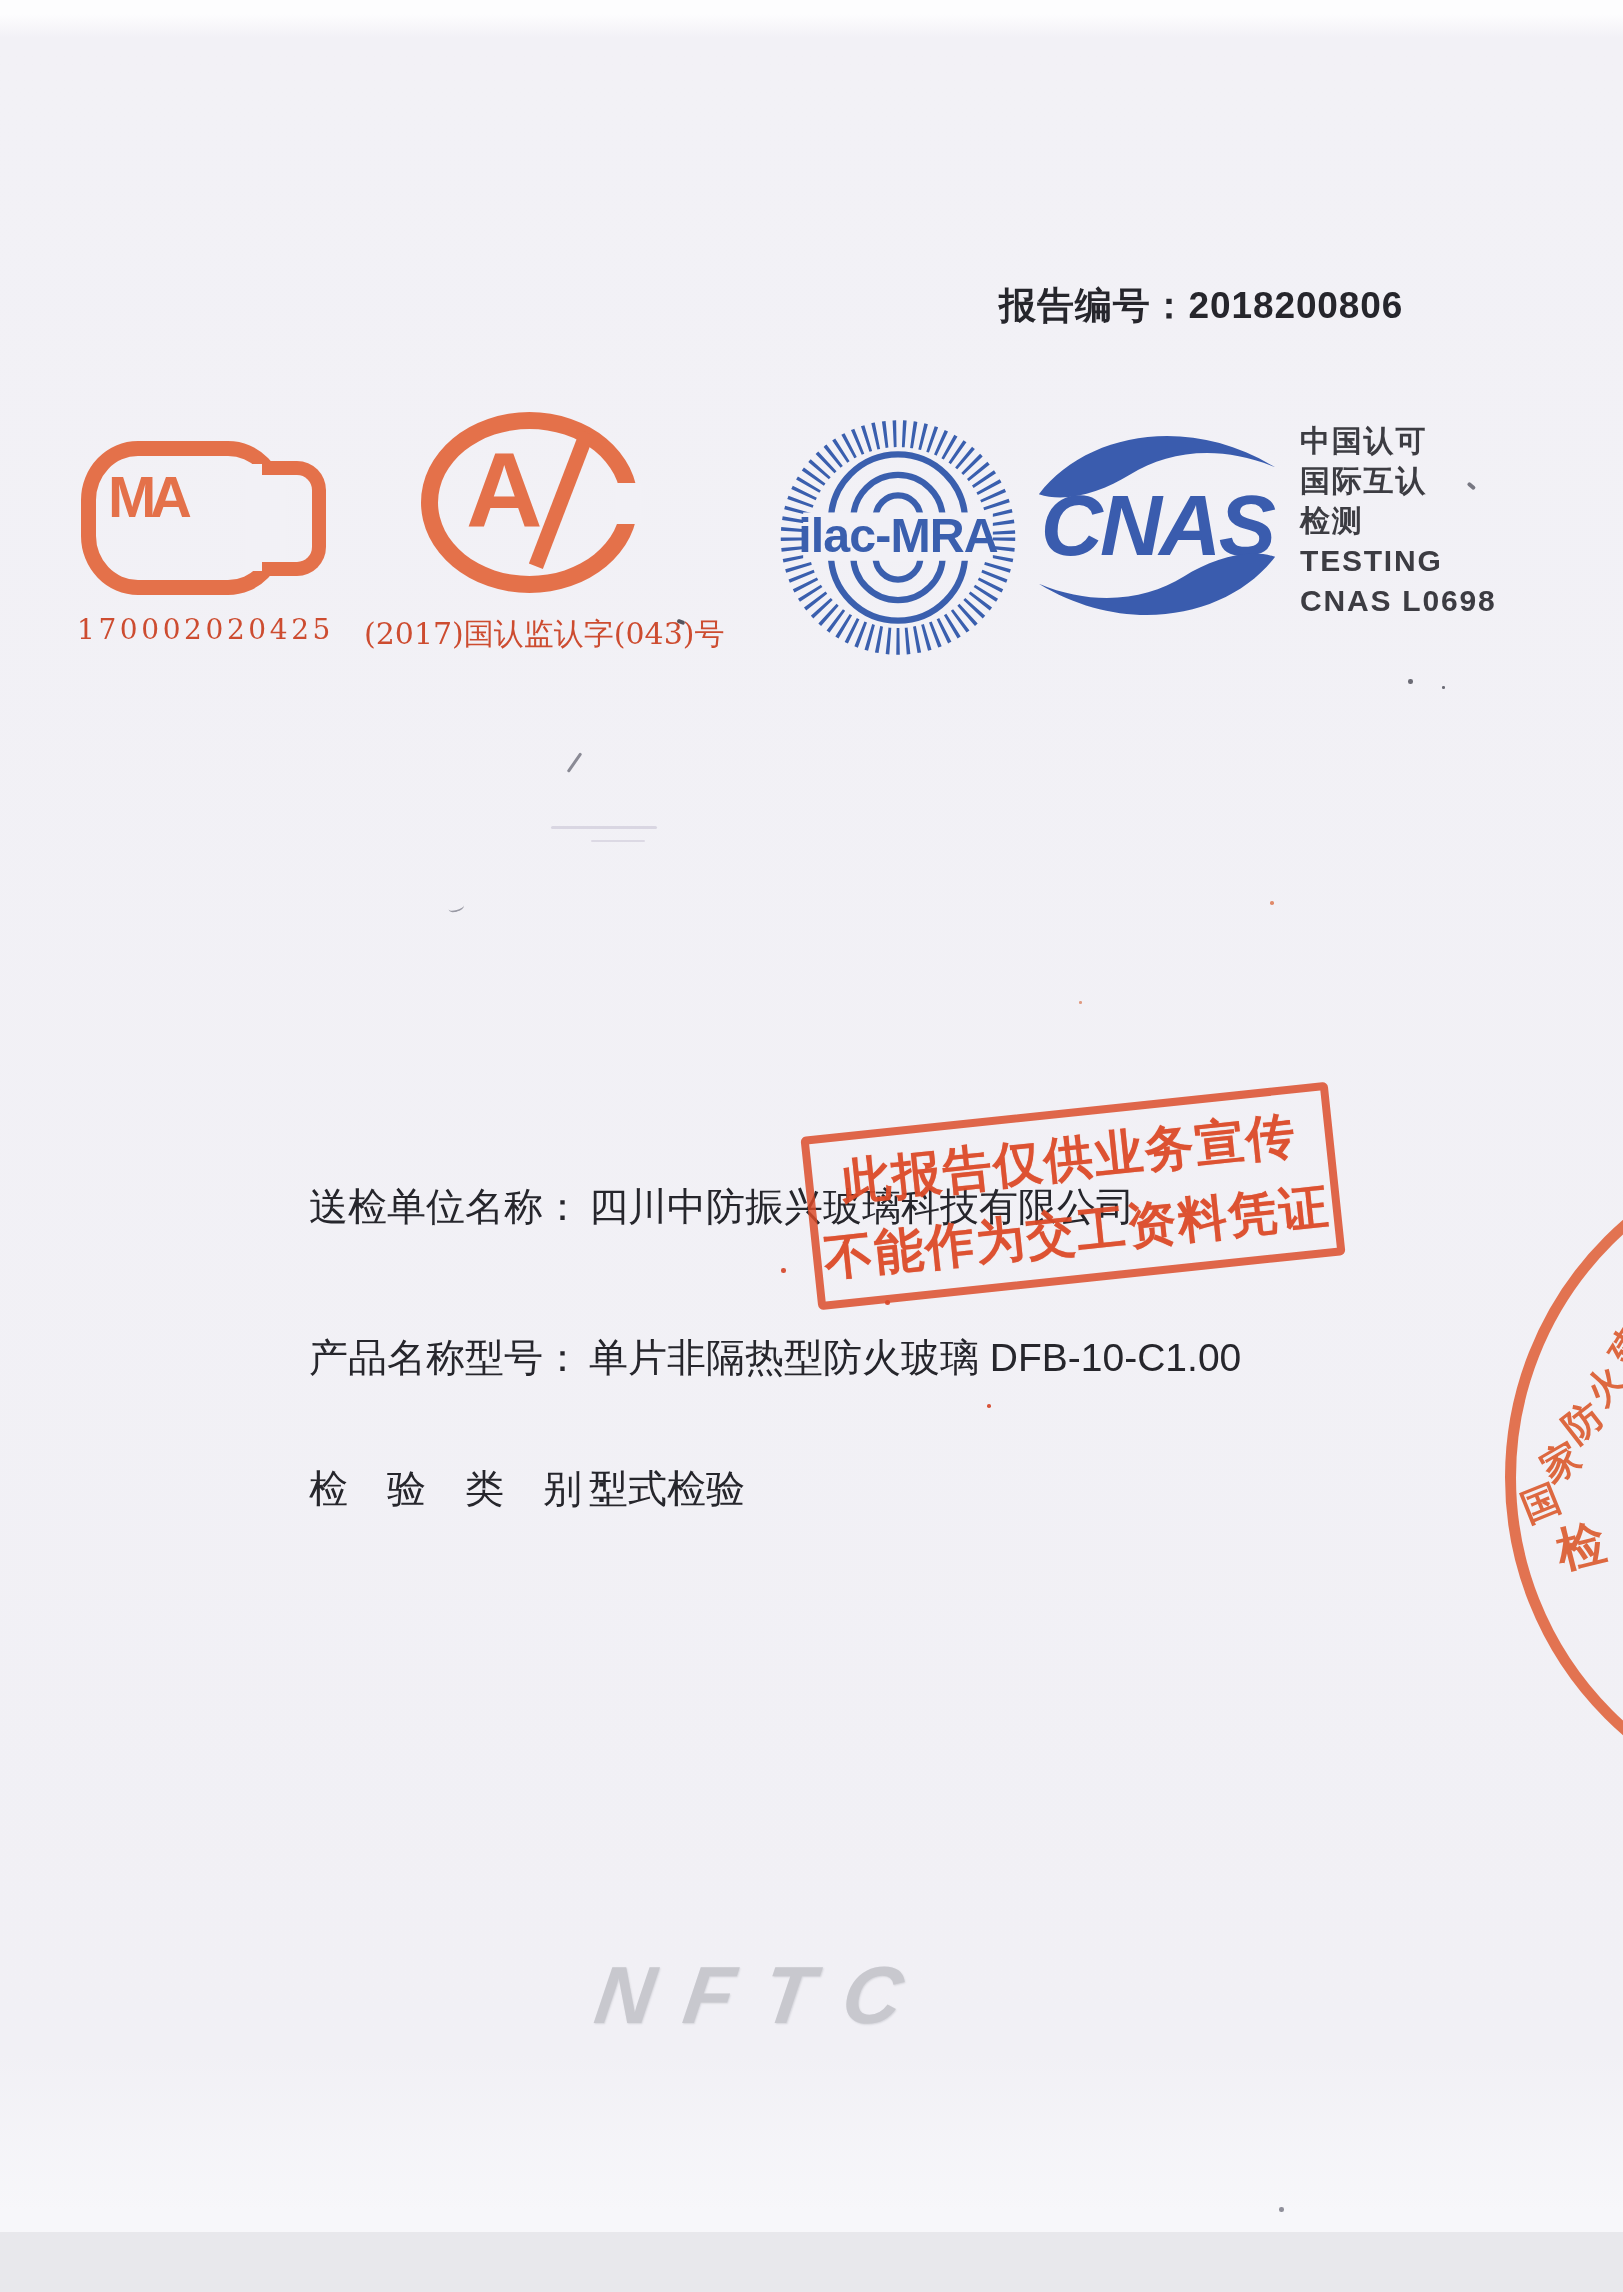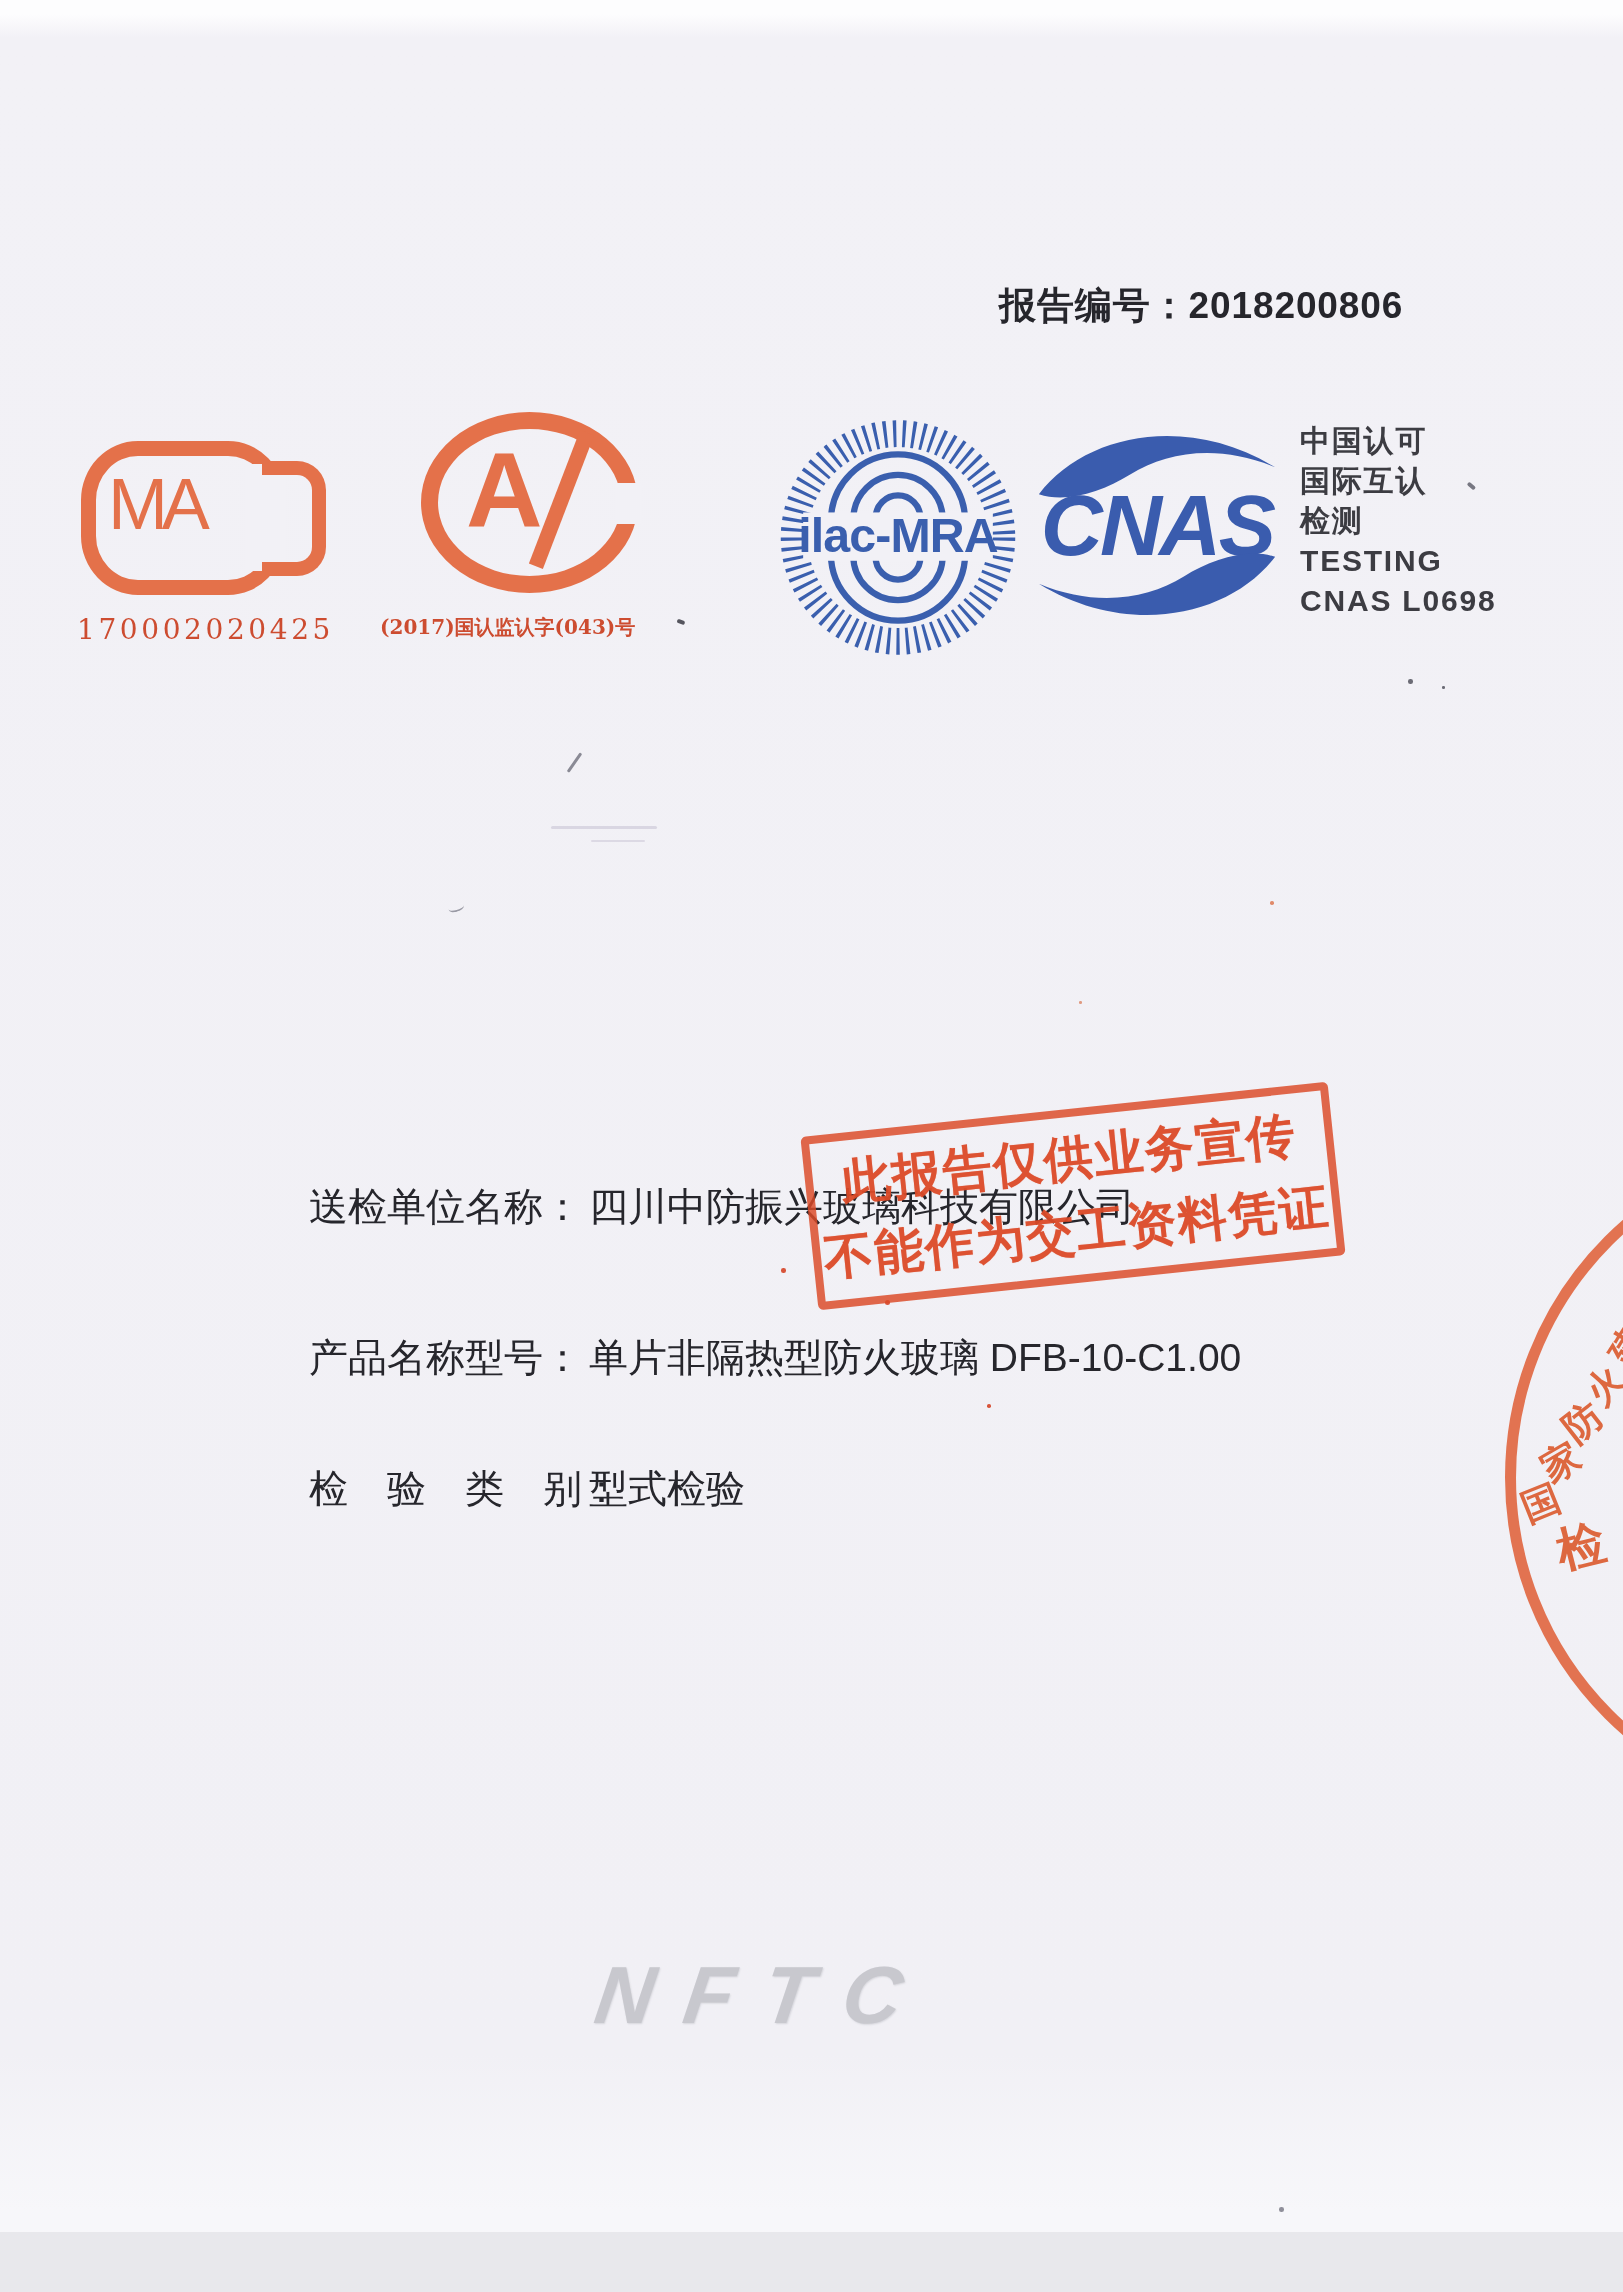--- a/index.html
+++ b/index.html
@@ -14,35 +14,35 @@
   
   .report-no { left:999px; top:281px; font-size:37px; font-weight:600; color:#26262c; letter-spacing:0.9px; }
 
   
   .cma { left:81px; top:441px; width:251px; height:156px; }
   .cma-outline { position:absolute; left:0; top:0; width:204px; height:154px;
                  border:15px solid #e4714a; border-radius:57px/59px; }
   .cma-cut { position:absolute; left:165px; top:23px; width:39px; height:107px; background:#f2f1f6; }
   .cma-c { position:absolute; left:181px; top:19.7px; width:64px; height:115px;
            border:14.3px solid #e4714a; border-left:none; border-radius:0 29px 29px 0; }
-  .cma-ma { position:absolute; left:27px; top:21.5px; font-size:72px; font-weight:400;
+  .cma-ma { position:absolute; left:27px; top:21.5px; font-size:58px; font-weight:700;
             letter-spacing:-6.3px; color:#e4714a; }
   .cma-number { left:77px; top:613px; width:260px; font-family:"DejaVu Serif", serif;
                 font-size:28px; letter-spacing:3.6px; color:#cd4c30; }
 
   
   .cal { left:414px; top:410px; width:238px; height:188px; }
   .cal-circle { position:absolute; left:7.2px; top:1.8px; width:217px; height:181px;
                 border:17px solid #e4714a; border-radius:50%; }
   .cal-cut { position:absolute; left:202px; top:73px; width:25px; height:41px; background:#f2f1f6; }
   .cal-a { position:absolute; left:52px; top:19.7px; font-size:106px; font-weight:900; color:#e4714a; }
   .cal-l { position:absolute; left:140px; top:18px; width:15px; height:143px;
            background:#e4714a; transform:rotate(21deg); }
-  .cal-text { left:380px; top:614px; font-family:"DejaVu Serif", serif; font-size:20px;
-              font-weight:700; color:#cd4c30; }
+  .cal-text { left:364px; top:614px; font-family:"DejaVu Serif", serif; font-size:30px;
+              font-weight:400; color:#cd4c30; }
 
   
   .ilac { position:absolute; left:776px; top:414px; }
   .cnas { position:absolute; left:1026px; top:419px; }
 
   
   .accred { left:1300px; top:421px; font-size:30px; font-weight:700; color:#3c3c42;
             line-height:40px; letter-spacing:1.8px; }
   .accred div { white-space:nowrap; }
 

